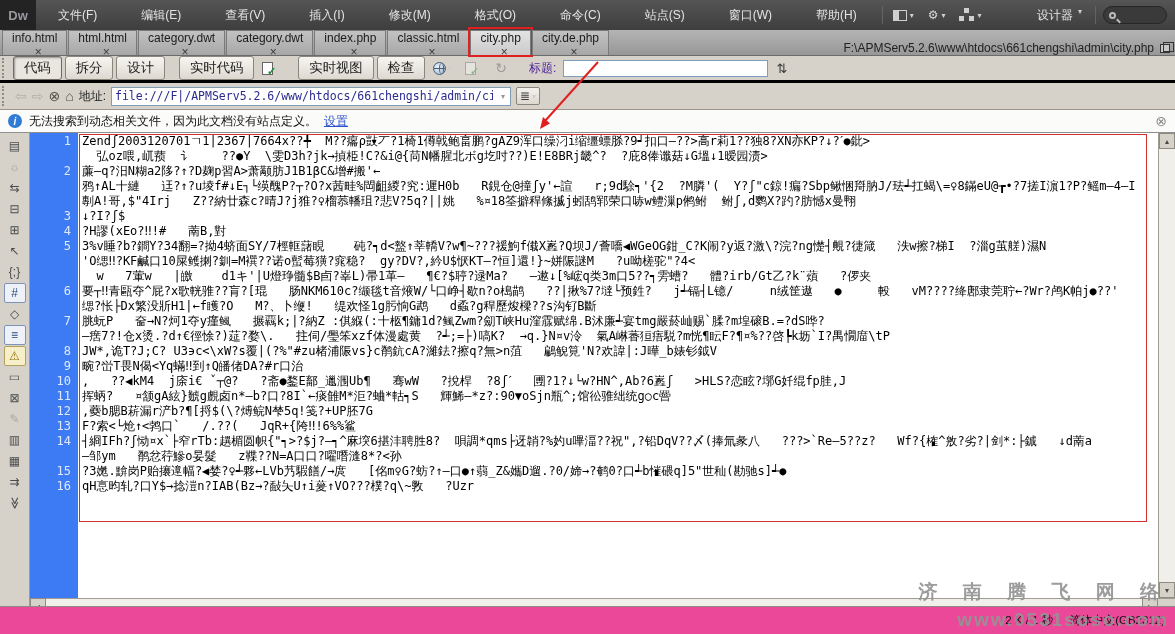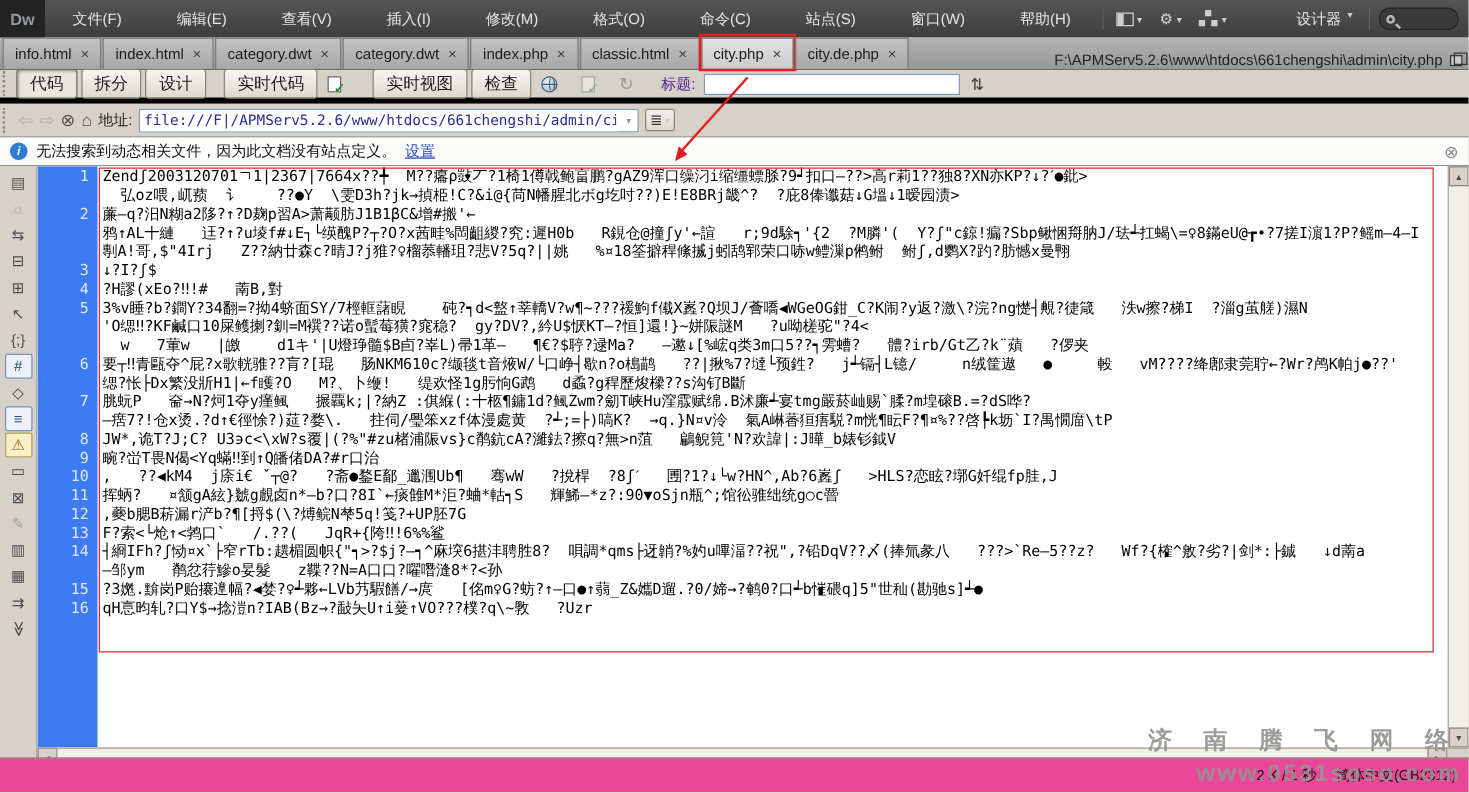--- a/index.html
+++ b/index.html
@@ -18,30 +18,30 @@
   .layout-glyph:before { content:""; position:absolute; left:0; top:0; bottom:0; width:5px; background:#cfcfcf; }
   .site-glyph { width:5px; height:5px; background:#cfcfcf; position:relative; margin:0 5px 6px 5px; top:-2px;
      box-shadow:-5px 8px 0 #cfcfcf, 5px 8px 0 #cfcfcf; }
   .ws-switcher { display:flex; align-items:flex-start; gap:5px; padding:0 10px; margin-left:auto; }
   .searchbox { width:64px; height:18px; background:#3a3a3a; border:1px solid #262626; border-radius:9px; margin:0 8px 0 4px; display:flex; align-items:center; padding-left:5px; }
   .mag { width:7px; height:7px; border:2px solid #b9b9b9; border-radius:50%; position:relative; }
   .mag:after { content:""; position:absolute; width:5px; height:2px; background:#b9b9b9; transform:rotate(45deg); left:5px; top:6px; }
 
   
   .tabbar { height:26px; background:linear-gradient(#b4b4b4,#979797); border-bottom:1px solid #6b6b6b; display:flex; align-items:flex-end; padding-left:2px; }
-  .tab { position:relative; height:25px; display:flex; align-items:center; padding:0 9px; background:linear-gradient(#c2c2c2,#a7a7a7); border:1px solid #7b7b7b; border-bottom:none; margin-right:1px; color:#1b1b1b; white-space:nowrap; }
+  .tab { position:relative; height:25px; display:flex; align-items:center; padding:0 9px; background:linear-gradient(#c2c2c2,#a7a7a7); border:1px solid #7b7b7b; border-bottom:none; margin-right:1px; color:#1b1b1b; white-space:nowrap;flex-direction:column; }
   .tab.active { background:linear-gradient(#e3e3e3,#cacaca); }
   .tab-close { margin-left:7px; color:#3c3c3c; font-size:12px; }
   .tab-red-outline { position:absolute; left:-3px; top:-4px; right:-3px; bottom:-2px; border:2px solid #e02020; pointer-events:none; }
   .tab-path { margin-left:auto; display:flex; align-items:center; gap:6px; color:#222; padding-right:5px; font-size:12px; }
   .restore-glyph { width:10px; height:9px; border:1px solid #333; position:relative; background:#c9c9c9; }
   .restore-glyph:before { content:""; position:absolute; left:2px; top:-3px; width:9px; height:8px; border:1px solid #333; }
 
   
-  .doctoolbar { height:27px; background:#d6d2ca; border-bottom:5px solid #000000; display:flex; align-items:center; gap:3px; padding:0 6px 0 2px; }
+  .doctoolbar { height:27px; background:#d6d2ca; border-bottom:3px solid #000000; display:flex; align-items:center; gap:3px; padding:0 6px 0 2px; }
   .grip { width:4px; height:20px; border-left:2px dotted #8f8b83; margin-right:4px; flex:none; }
   .tbtn { padding:2px 10px; background:linear-gradient(#f7f5f1,#ddd9d1); border:1px solid #8a867e; border-radius:3px; color:#1d1d1d; white-space:nowrap; }
   .tbtn.pressed { background:#e9e6e0; box-shadow:inset 1px 1px 2px rgba(0,0,0,.35); border-color:#6f6b63; }
   .icon-btn { display:flex; align-items:center; gap:2px; padding:2px 4px; border:1px solid transparent; border-radius:3px; color:#444; }
   .icon-btn.disabled { opacity:.38; }
   .globe { width:13px; height:13px; border-radius:50%; border:1px solid #4a5d72; background:
       linear-gradient(#0000, #0000) , radial-gradient(circle at 35% 35%, #e8f1fb, #9db8d2); position:relative; }
   .globe:before { content:""; position:absolute; left:0; right:0; top:5px; height:1px; background:#4a5d72; }
   .globe:after { content:""; position:absolute; left:5px; top:0; bottom:0; width:3px; border-left:1px solid #4a5d72; border-right:1px solid #4a5d72; border-radius:50%; }
   .docchk { width:11px; height:13px; background:#fff; border:1px solid #666; position:relative; }
@@ -147,21 +147,21 @@
     </div>
   </div>
 
   <div class="tabbar">
     <div id="tab-list" style="display:flex;align-items:flex-end;">
         <div class="tab">
           <span>info.html</span>
           <span class="tab-close">×</span>
         </div>
         <div class="tab">
-          <span>index.html</span>
+          <span>html.html</span>
           <span class="tab-close">×</span>
         </div>
         <div class="tab">
           <span>category.dwt</span>
           <span class="tab-close">×</span>
         </div>
         <div class="tab">
           <span>category.dwt</span>
           <span class="tab-close">×</span>
         </div>

